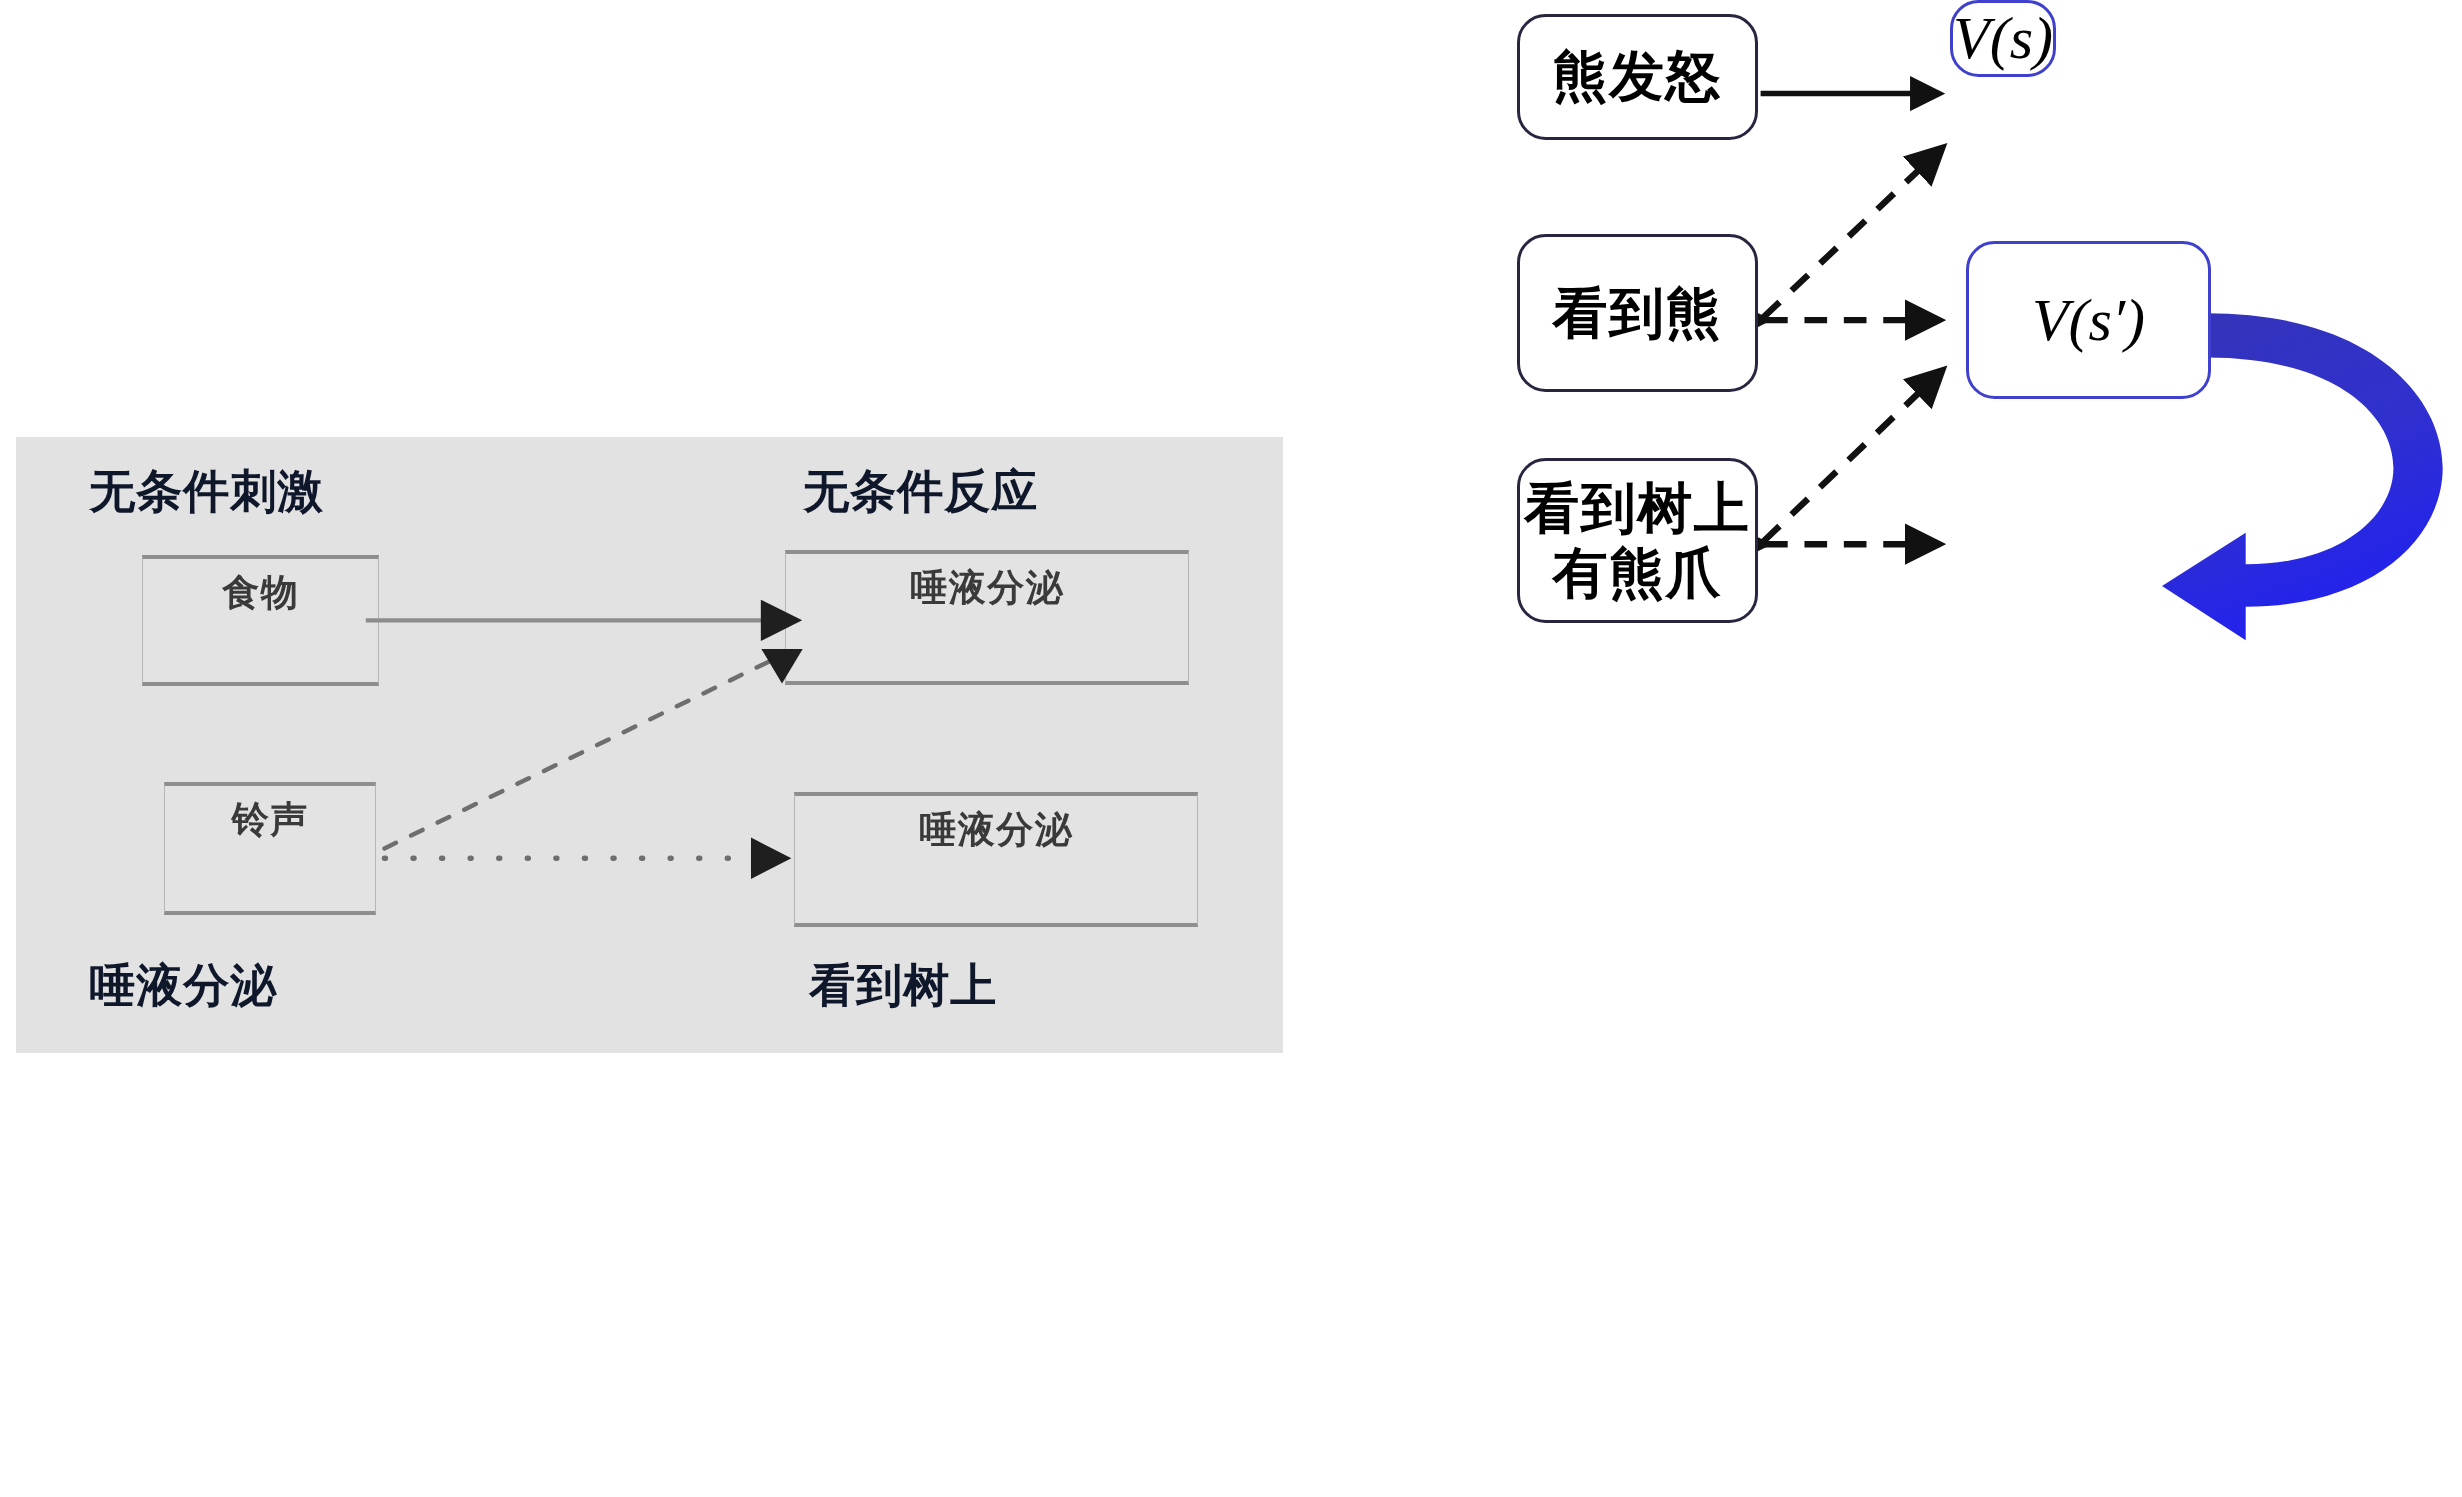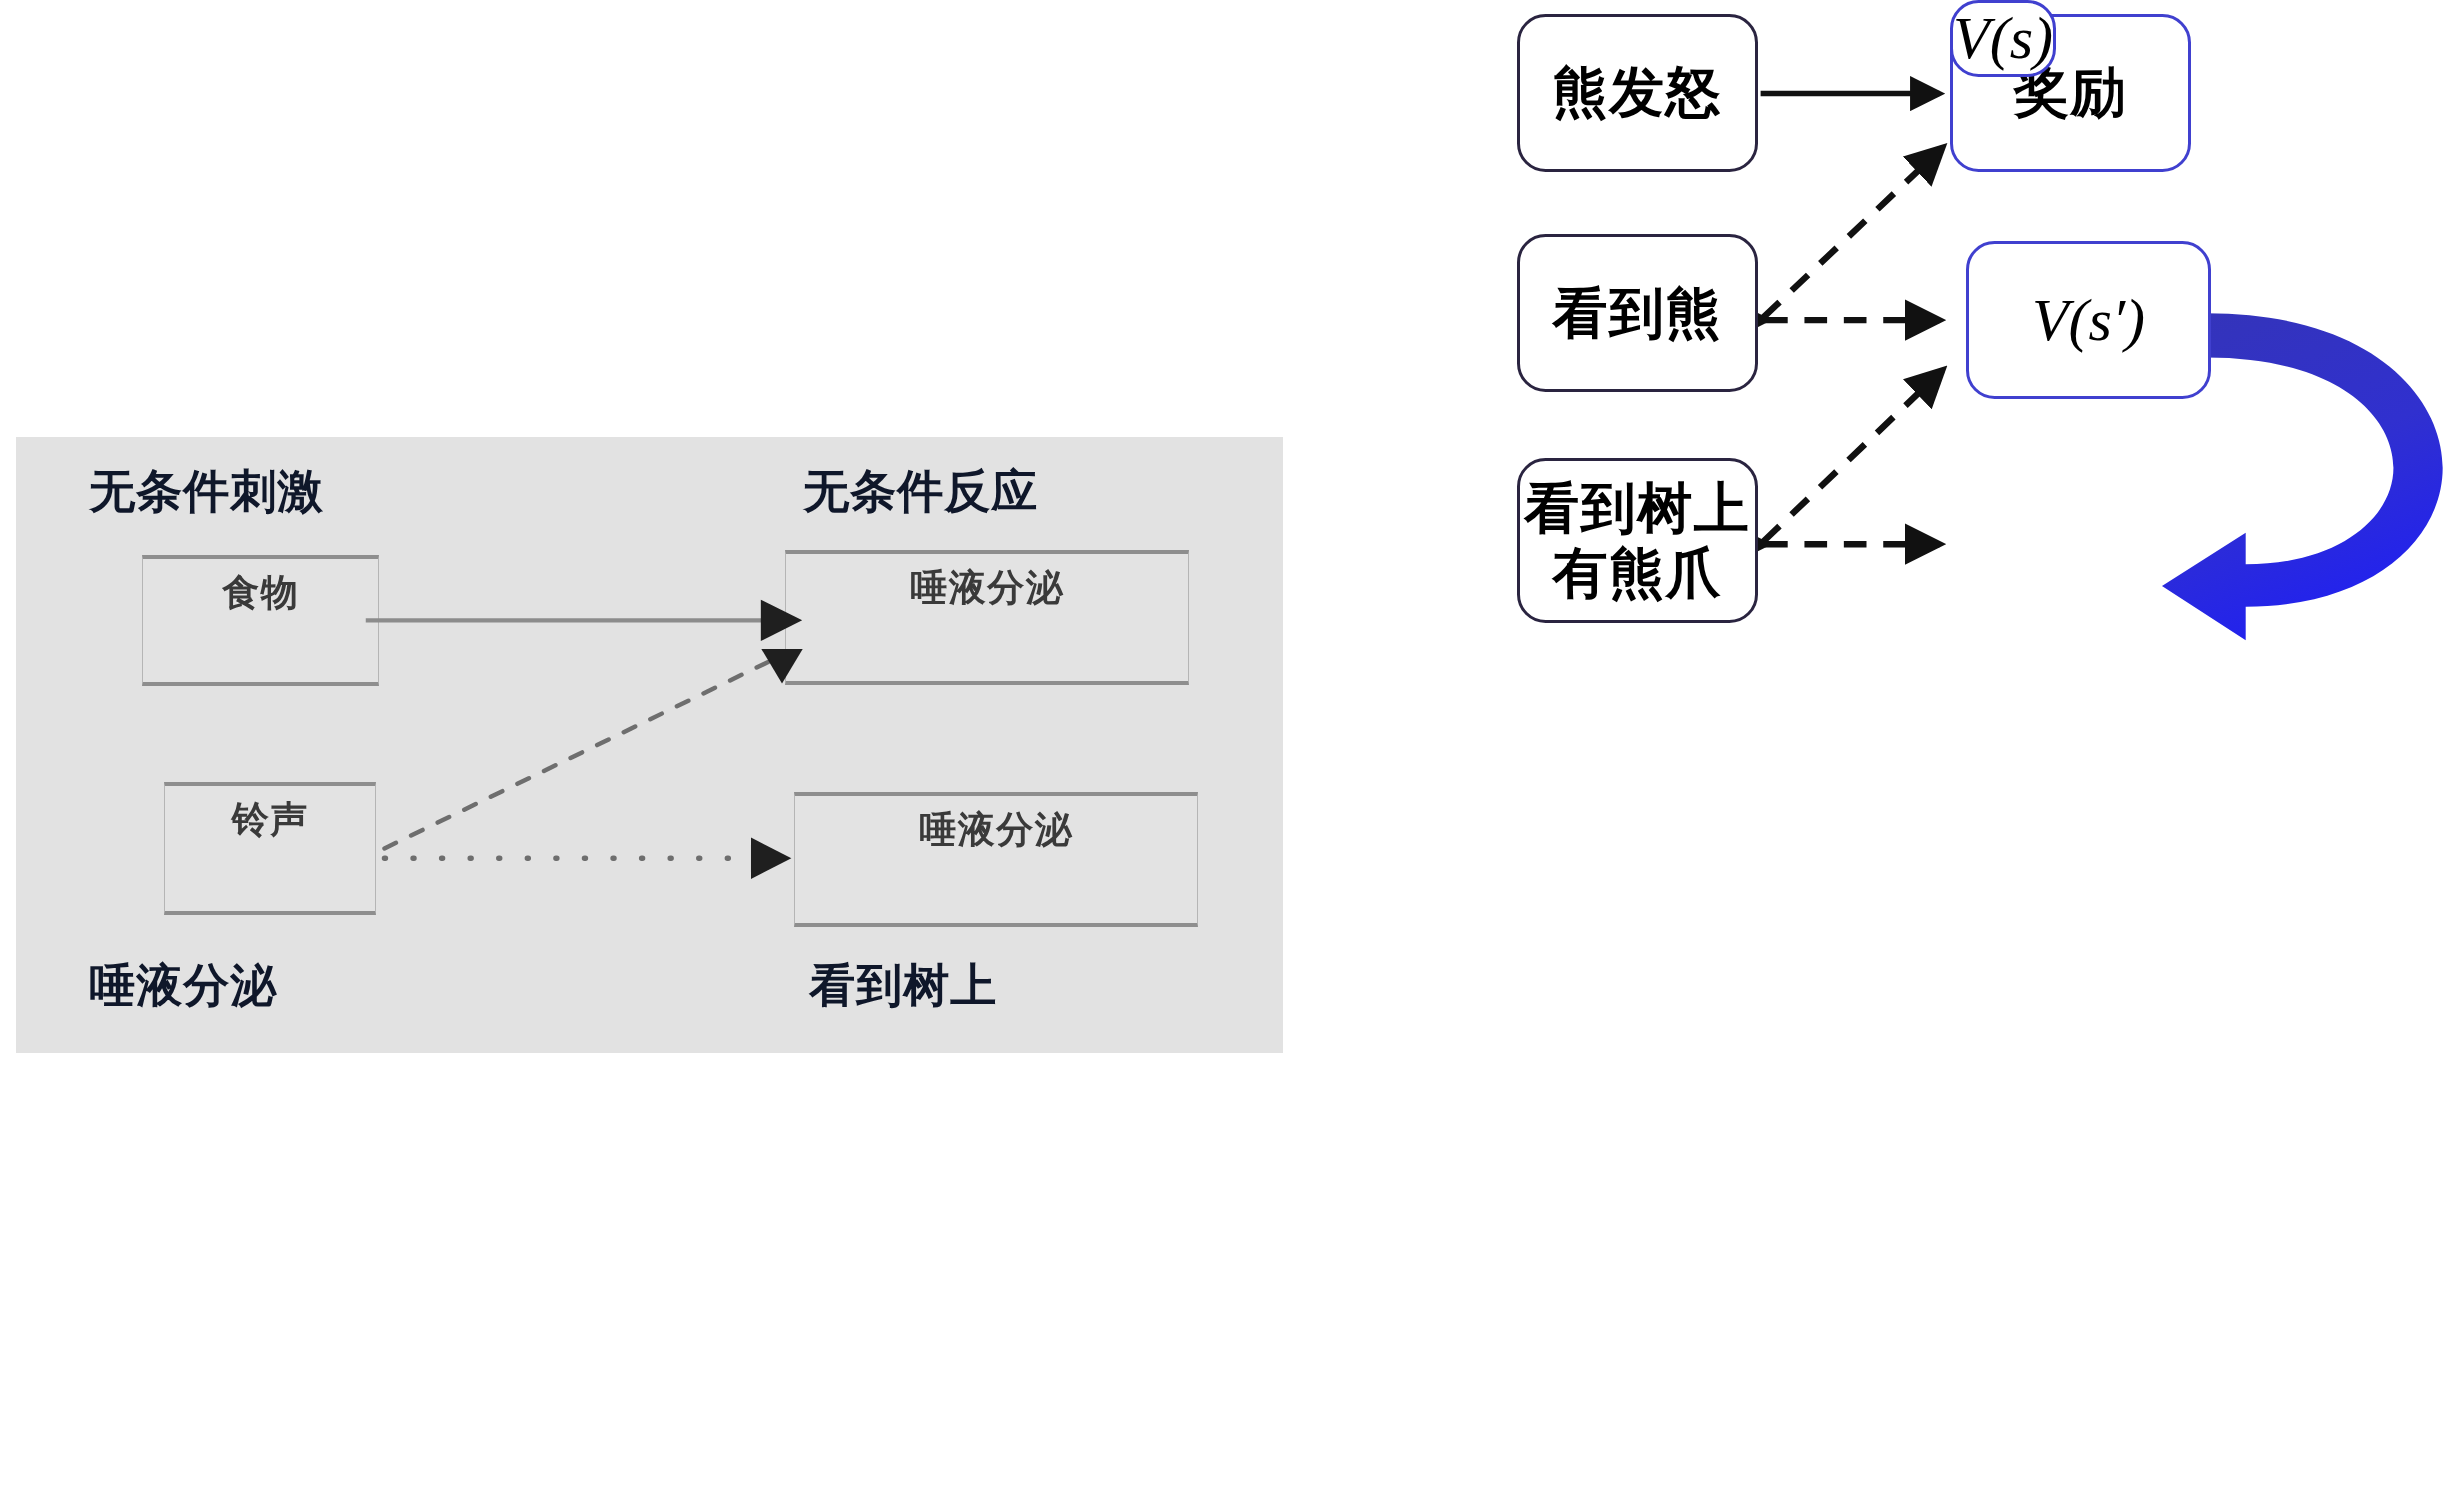--- a/index.html
+++ b/index.html
@@ -96,21 +96,21 @@
   }
   .td-box.math > span {
     font-family: "Liberation Serif", "DejaVu Serif", serif;
     font-style: italic;
     font-weight: 400;
     font-size: 60px;
     letter-spacing: 0;
     border-radius: 15px;
   }
 
-  #td-box-bear-angry { left: 9.8px;   top: 13.8px;   width: 241px; height: 158px; }
+  #td-box-bear-angry { left: 9.8px;   top: 13.8px;   width: 241px; height: 126px; }
   #td-box-see-bear   { left: 9.8px;   top: 234px;  width: 241px; height: 158px; }
   #td-box-claw       { left: 9.8px;   top: 458px;  width: 241px; height: 165px; }
   #td-box-reward     { left: 443px;  top: 13.8px;   width: 241px; height: 158px; }
   #td-box-vsp        { left: 459px;  top: 241px;  width: 245px; height: 158px; }
   #td-box-vs         { left: 443px;  top": 0;     }
   #td-box-vs         { left: 443px;  top: 459px;  width: 241px; height: 160px; }
 
   #td-arrows { position: absolute; left: 0; top: 0; width: 1799px; height: 1498px; }
 
   .dots-col { position: absolute; display: flex; flex-direction: column; gap: 22.7px; }
@@ -180,23 +180,20 @@
     </div>
 
     <div class="td-box dark" id="td-box-claw">
       <span>
         <span>看到树上</span><br>
         <span>有熊爪</span>
       </span>
     </div>
 
     
-    <div class="td-box accent" id="td-box-reward">
-      <span>奖励</span>
-    </div>
 
     <div class="td-box accent math" id="td-box-vsp">
       <span>V(s′)</span>
     </div>
 
     <div class="td-box accent math" id="td-box-vs">
       <span>V(s)</span>
     </div>
 
     

